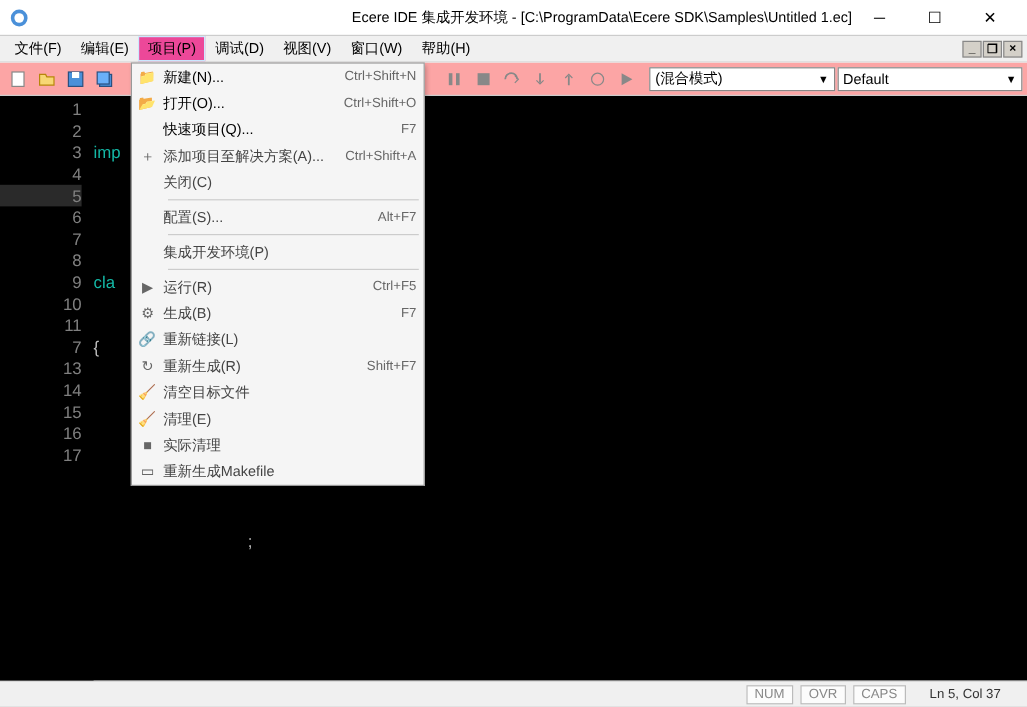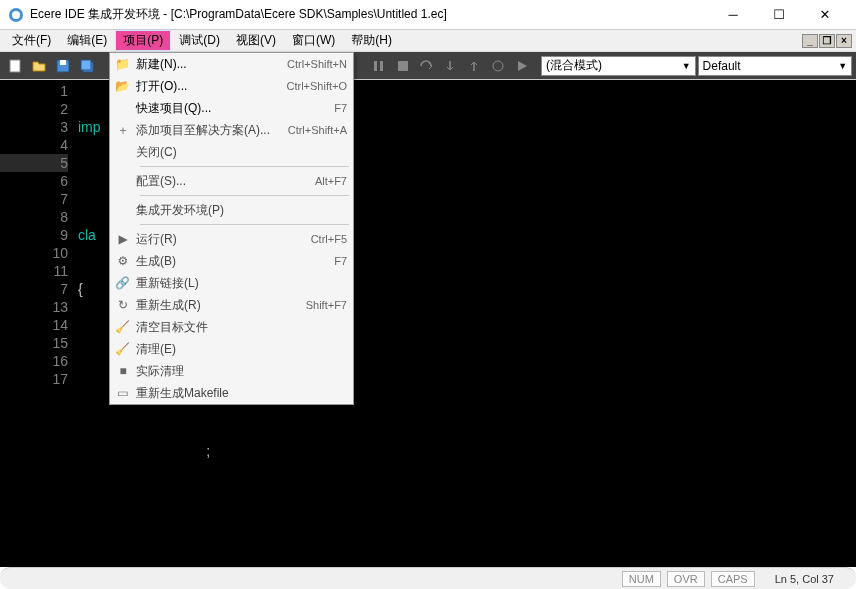--- a/index.html
+++ b/index.html
@@ -1,41 +1,41 @@
 <!DOCTYPE html>
 <html><head>
 <meta charset="utf-8">
 <style>
 * { box-sizing: border-box; margin: 0; padding: 0; font-family: "Microsoft YaHei", "SimSun", sans-serif; }
 body { width: 856px; height: 589px; background: #fff; overflow: hidden; position: relative; }
-.titlebar { height: 30px; background: #fff; display: flex; align-items: center; padding: 0 8px; border-bottom: 1px solid #ccc; }
+.titlebar { height: 30px; background: #fff; display: flex; align-items: center; padding: 0 8px; border-bottom: 1px solid #ccc; text-align: right; }
 .titlebar .icon { width: 16px; height: 16px; margin-right: 6px; }
 .titlebar .title { flex: 1; font-size: 12px; color: #000; }
 .titlebar .winbtns { display: flex; gap: 0; }
 .titlebar .winbtn { width: 46px; height: 28px; display: flex; align-items: center; justify-content: center; font-size: 13px; cursor: default; }
 .menubar { height: 22px; background: #f0f0f0; display: flex; align-items: center; padding: 0 4px; border-bottom: 1px solid #ddd; position: relative; }
 .menubar .menuitem { padding: 17px 8px; font-size: 12px; cursor: default; }
 .menubar .menuitem.active { background: #ec4899; border: 1px solid #cce8ff; padding: 1px 7px; }
 .menubar .rightctrl { margin-left: auto; display: flex; gap: 1px; }
 .menubar .rightctrl .btn { width: 16px; height: 14px; background: #d4d0c8; border: 1px solid #888; display: flex; align-items: center; justify-content: center; font-size: 10px; font-weight: bold; }
-.toolbar { height: 28px; background: #404040; border-bottom: 1px solid #ccc; display: flex; align-items: center; padding: 2px 4px; gap: 2px; text-align: center; }
+.toolbar { height: 28px; background: #fca5a5; border-bottom: 1px solid #ccc; display: flex; align-items: center; padding: 2px 4px; gap: 2px; text-align: center; }
 .toolbar .tbtn { width: 22px; height: 22px; display: flex; align-items: center; justify-content: center; }
 .toolbar .sep { width: 4px; }
 .toolbar .dropdown { height: 20px; border: 1px solid #888; background: #fff; font-size: 12px; padding: 0 4px; display: flex; align-items: center; justify-content: space-between; }
 .toolbar .dropdown .arrow { font-size: 9px; margin-left: 6px; }
 .editor { position: relative; background: #000; height: 487px; display: flex; font-family: "Consolas", monospace; font-size: 14px; }
 .gutter { width: 78px; background: #000; color: #808080; text-align: right; padding-right: 10px; line-height: 18px; padding-top: 2px; }
 .gutter .ln { height: 18px; }
 .gutter .ln.current { background: #2a2a2a; }
 .code { flex: 1; color: #c0c0c0; line-height: 18px; padding-top: 2px; white-space: pre; }
 .code .line { height: 18px; }
 .code .kw { color: #14b8a6; }
 .code .str { color: #ff40ff; }
 .code .cursor { display:inline-block; width:1px; height:15px; background:#fff; vertical-align:middle; }
-.statusbar { height: 22px; background: #f0f0f0; border-top: 1px solid #ccc; display: flex; align-items: center; justify-content: flex-end; padding: 0 8px; gap: 6px; font-size: 11px; border-radius: 10px; }
+.statusbar { height: 22px; background: #f0f0f0; border-top: 1px solid #ccc; display: flex; align-items: center; justify-content: flex-end; padding: 0 8px; gap: 6px; font-size: 11px; }
 .statusbar .cell { border: 1px solid #bbb; padding: 1px 6px; color: #888; background:#fcfcfc; }
 .statusbar .pos { padding: 0 14px; color:#333; }
 .dropdown-menu { position: absolute; top: 52px; left: 109px; width: 245px; background: #f5f5f5; border: 1px solid #999; box-shadow: 2px 2px 4px rgba(0,0,0,0.25); z-index: 100; font-size: 12px; }
 .dropdown-menu .dmicon { width: 26px; display:inline-flex; align-items:center; justify-content:center; color:#666; }
 .dropdown-menu .dmitem { height: 22px; display: flex; align-items: center; padding-right: 6px; color:#444; position:relative; }
 .dropdown-menu .dmitem.enabled { color:#000; }
 .dropdown-menu .dmitem .label { flex: 1; }
 .dropdown-menu .dmitem .shortcut { color:#666; font-size:11px; }
 .dropdown-menu .dmsep { height: 1px; background: #ccc; margin: 3px 4px 3px 30px; }
 svg { display:block; }

